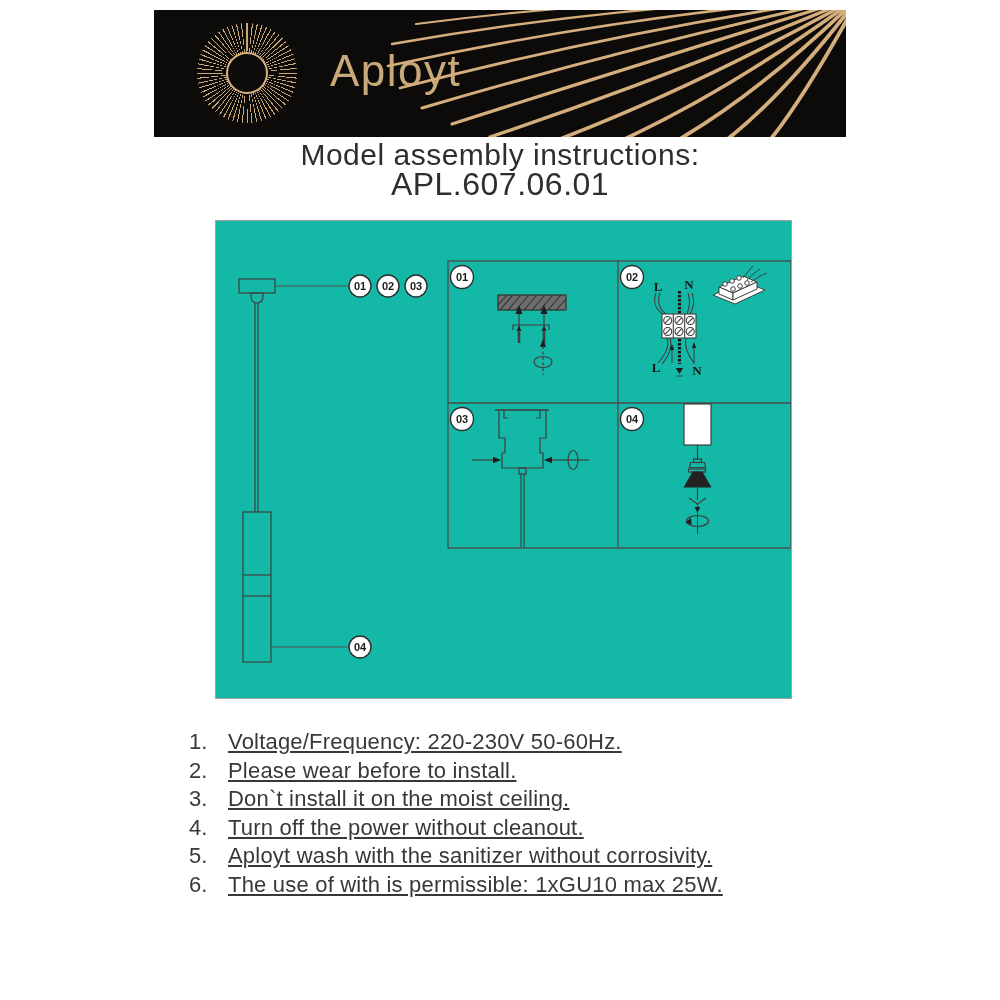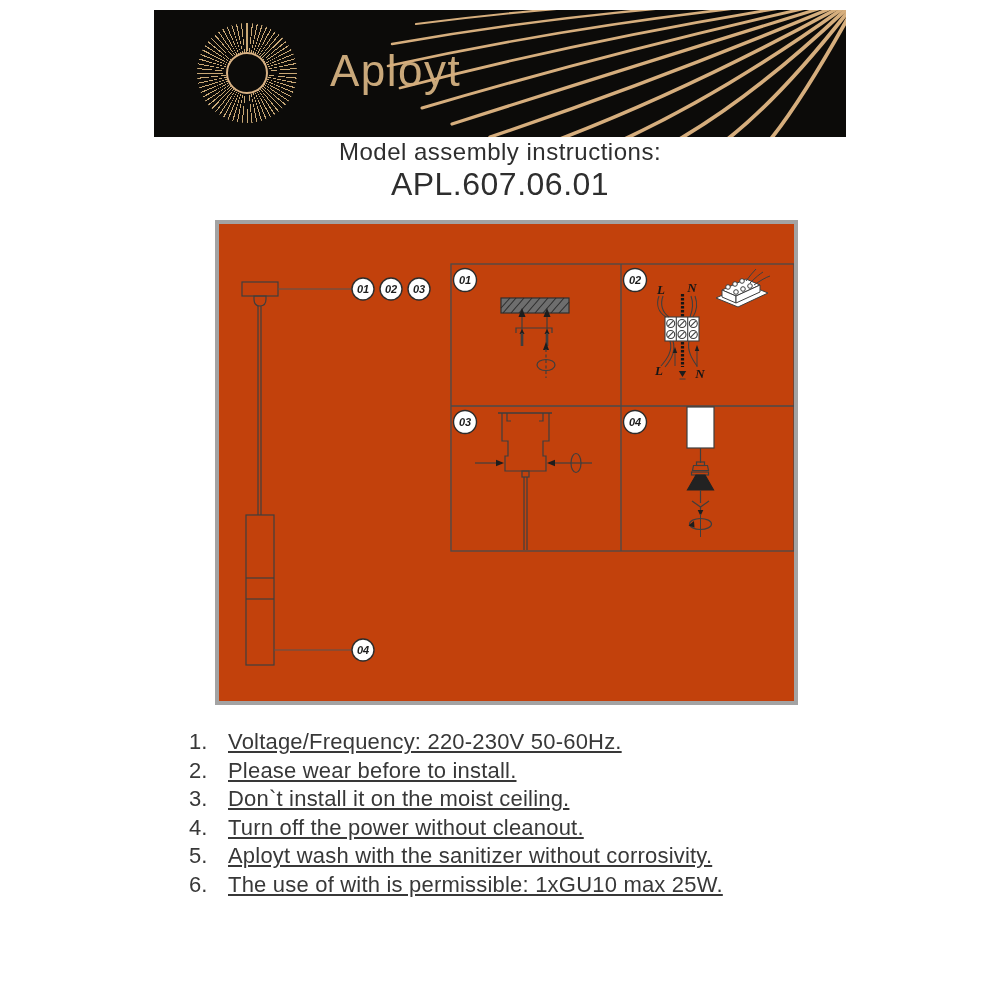--- a/index.html
+++ b/index.html
@@ -21,30 +21,30 @@
     background:#0c0b09;border:2px solid #d9b284;box-sizing:border-box;
   }
   .brand{
     position:absolute;left:176px;top:36px;
     font-size:44px;font-weight:300;color:#c9a87a;letter-spacing:1.5px;
   }
   .corner-rays{position:absolute;right:0;top:0;width:692px;height:127px;}
   
   .title-line1{
     position:absolute;left:0;top:138px;width:1000px;text-align:center;
-    font-size:24px;font-weight:500;color:#2e2e2e;letter-spacing:0.5px;
+    font-size:30px;font-weight:500;color:#2e2e2e;letter-spacing:0.5px;
   }
   .title-line2{
     position:absolute;left:0;top:166px;width:1000px;text-align:center;
     font-size:32px;font-weight:500;color:#2e2e2e;letter-spacing:0.5px;
   }
   
   .diagram-box{
     position:absolute;left:215px;top:220px;width:575px;height:477px;
-    border:4px solid #a3a3a3;box-sizing:content-box;background:#c2410c;font-style:italic;
+    border:1px solid #a3a3a3;box-sizing:content-box;background:#14b8a6;
   }
   .diagram-box svg{display:block;}
   svg text.badge{
     font-family:"Liberation Sans", sans-serif;font-size:11px;font-weight:bold;
     fill:#1c1c1c;stroke:none;text-anchor:middle;
   }
   svg text.wire-label{
     font-family:"Liberation Serif", serif;font-size:13px;font-weight:bold;
     fill:#161616;stroke:none;text-anchor:middle;
   }

